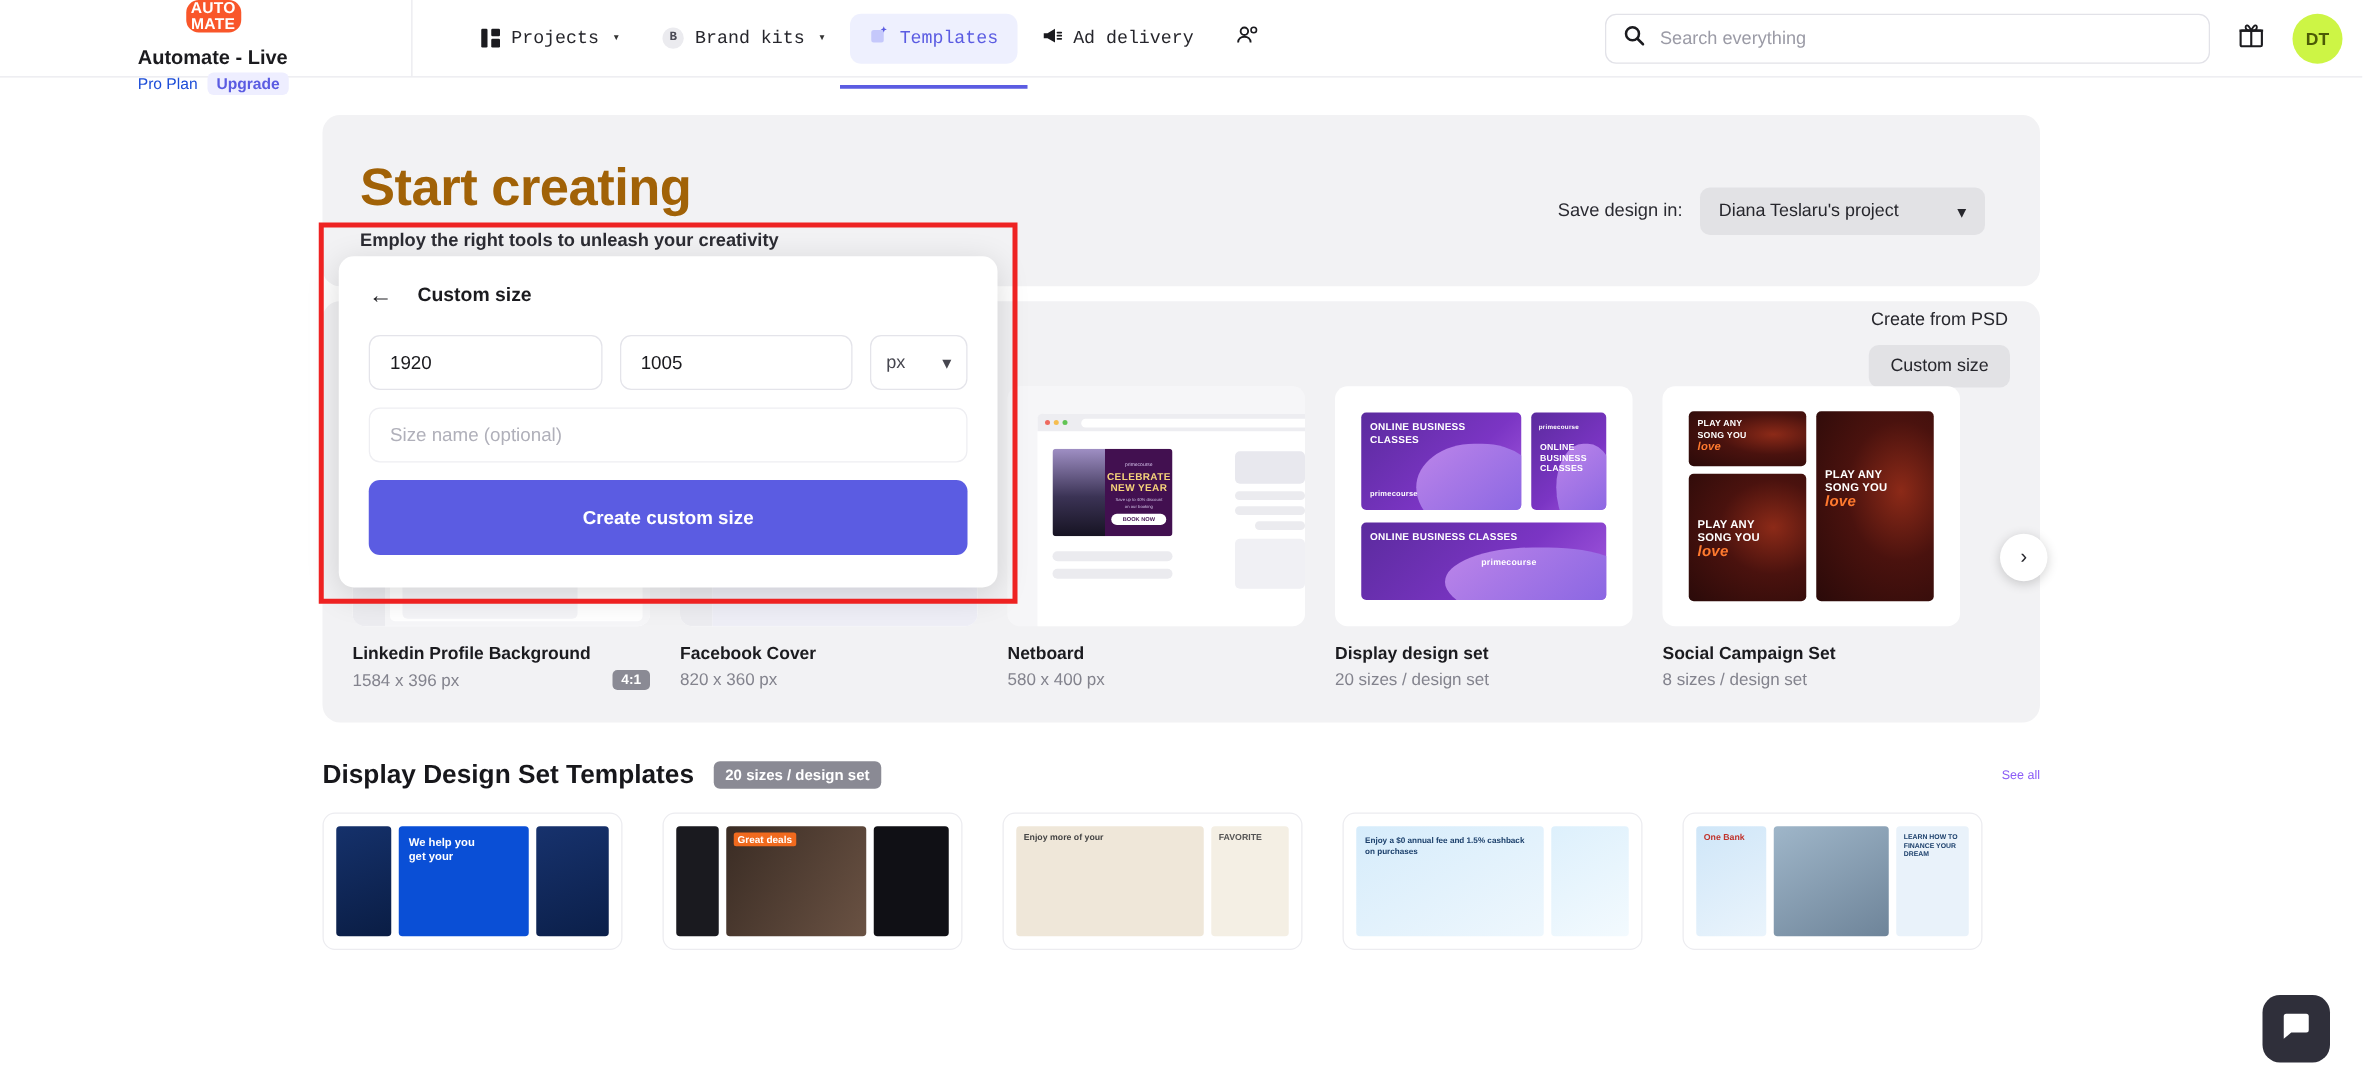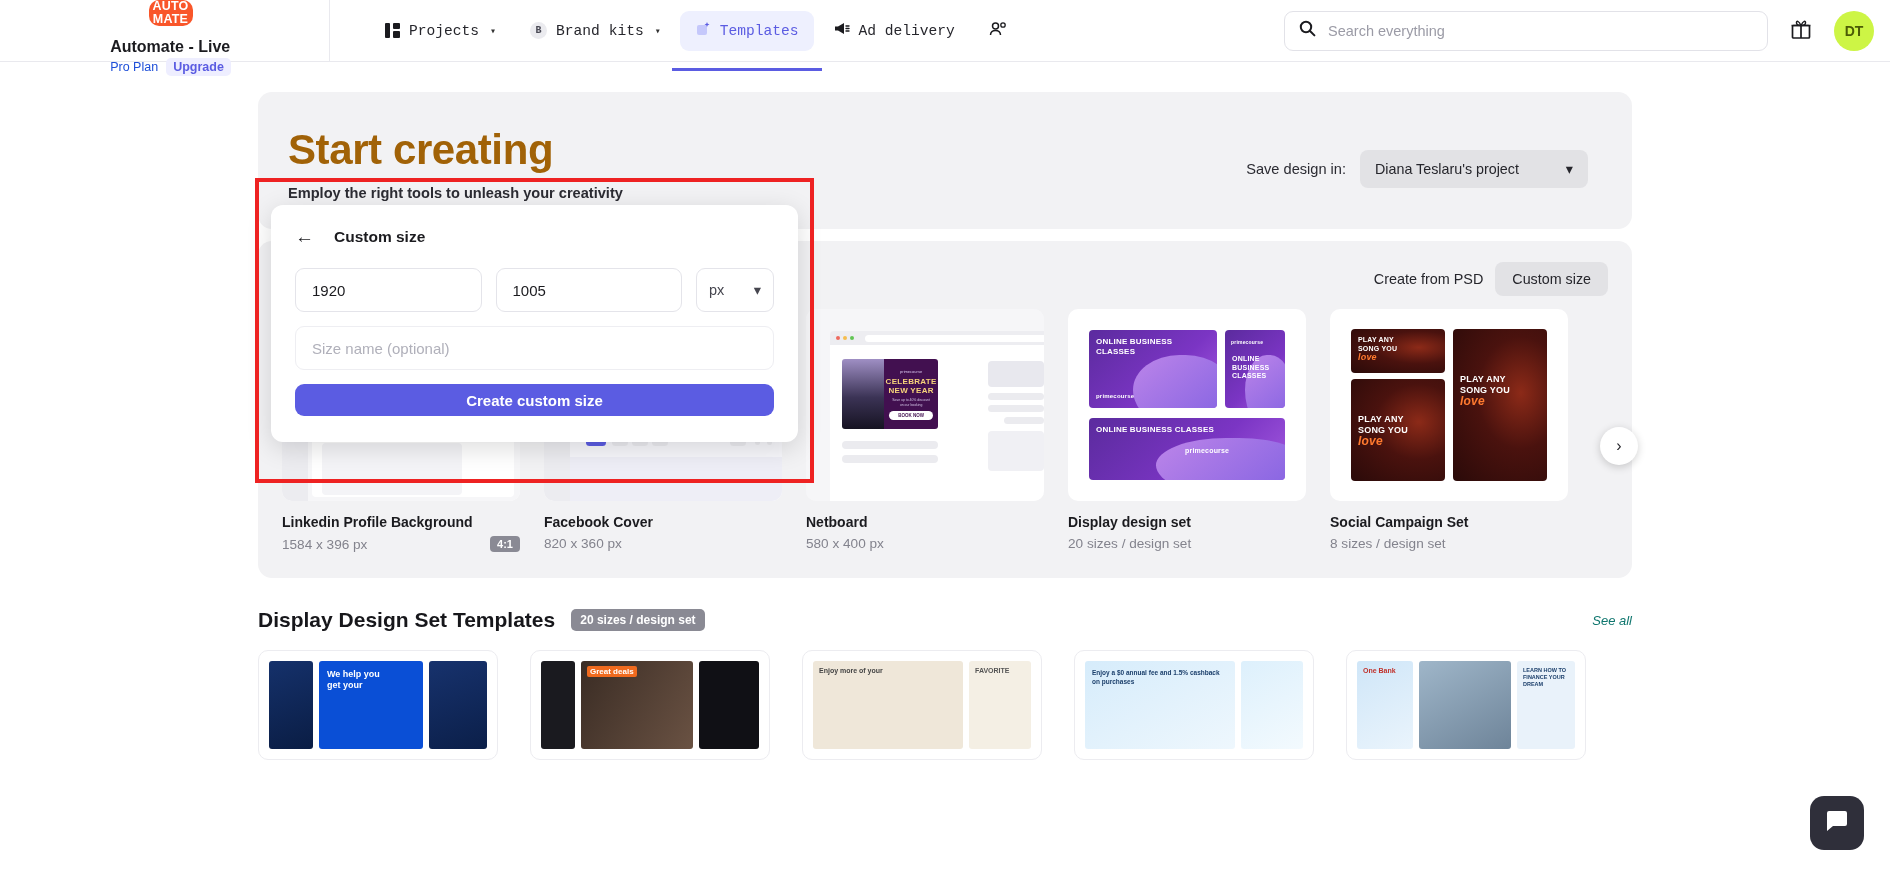--- a/index.html
+++ b/index.html
@@ -117,21 +117,21 @@
     background: #f2f2f4; border-radius: 14px;
     margin-top: 12px; padding: 16px 24px 26px 24px;
     position: relative;
   }
   .tabs-row {
     display: flex; align-items: center;
     height: 44px; margin-bottom: 8px;
   }
   .tab { font-size: 14.6px; color: #86868f; margin-right: 40px; cursor: pointer; }
   .tab.first { margin-left: 4px; }
-  .tabs-right { margin-left: auto; display: flex; align-items: center; gap: 12px; }
+  .tabs-right { margin-left: auto; display: flex; align-items: center; gap: 12px; flex-direction: column; }
   .psd-link { font-size: 14.4px; color: #26262c; cursor: pointer; }
   .custom-size-btn {
     background: #e2e2e5; border-radius: 8px;
     padding: 9px 17px; font-size: 14.3px; color: #26262c; cursor: pointer;
   }
 
   .cards-row { display: flex; gap: 24px; }
   .tcard { width: 238px; cursor: pointer; }
   .thumb {
     height: 192px; background: #fff; border-radius: 10px;
@@ -193,21 +193,21 @@
   }
   .song .love { color:#ff7a2f; font-style:italic; font-size:9px; }
 
   
   .section-head { display:flex; align-items:center; margin: 30px 0 18px 0; }
   .section-title { font-size: 21px; font-weight: 700; color:#17171b; }
   .section-badge {
     margin-left: 16px; background:#8a8a94; color:#fff;
     font-size:12px; font-weight:700; border-radius:5px; padding:4px 9px;
   }
-  .see-all { margin-left:auto; font-size:13px; color:#0f766e; cursor:pointer;font-style:italic; }
+  .see-all { margin-left:auto; font-size:10px; color:#8b5cf6; cursor:pointer; }
   .bottom-row { display:flex; gap:32px; }
   .bcard {
     width: 240px; height: 110px; background:#fff; border:1px solid #ececf0;
     border-radius:10px; padding:10px; display:flex; gap:6px; cursor:pointer; overflow:hidden;
   }
   .bmini { border-radius:3px; overflow:hidden; position:relative; font-size:6px; color:#fff; }
 
   
   .modal-highlight {
     position: absolute; left: 255px; top: 178px;
@@ -236,21 +236,21 @@
     width: 78px; height:44px; border:1px solid #e4e4ea; border-radius:9px;
     display:flex; align-items:center; justify-content:space-between;
     padding: 0 12px; font-size:14.5px; color:#46464f; cursor:pointer; background:#fff;
   }
   .name-input {
     height: 44px; border:1px solid #eeeef2; border-radius:9px;
     display:flex; align-items:center; padding:0 16px;
     font-size:15px; color:#b0b0ba; margin-bottom: 14px; background:#fff;
   }
   .create-btn {
-    height: 32px; border-radius:9px; background:#5b5ce2; color:#fff;
+    height: 60px; border-radius:9px; background:#5b5ce2; color:#fff;
     display:flex; align-items:center; justify-content:center;
     font-size:15px; font-weight:700; cursor:pointer;
   }
 
   
   .chat-bubble {
     position: absolute; right: 26px; bottom: 22px;
     width: 54px; height: 54px; border-radius: 14px;
     background:#2f2f3a; display:flex; align-items:center; justify-content:center;
     cursor:pointer; z-index:40;

